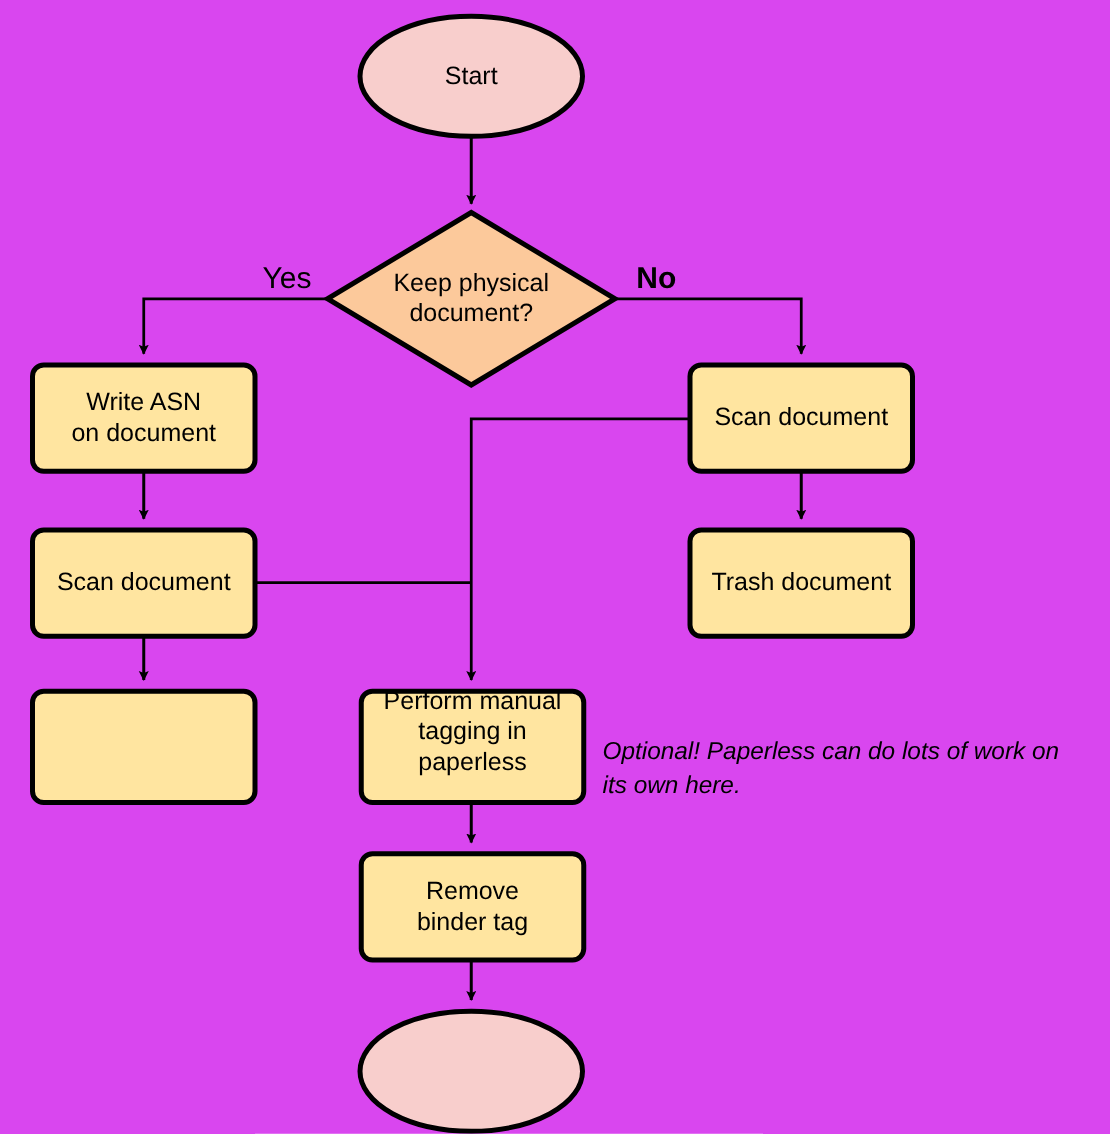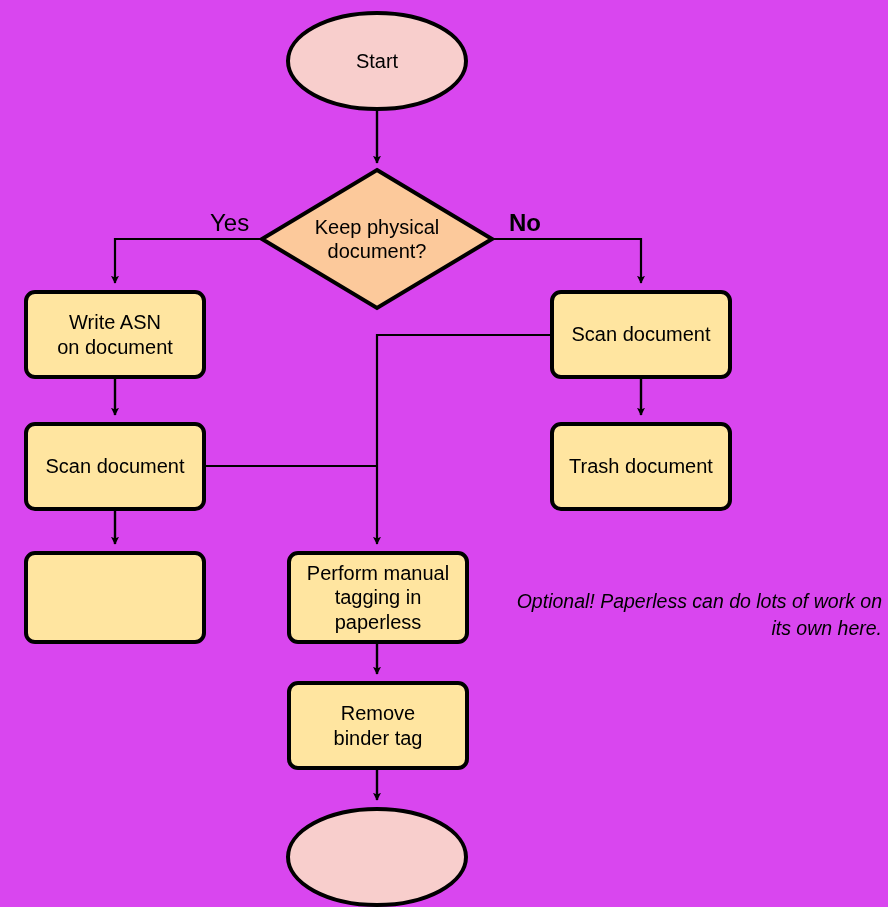--- a/index.html
+++ b/index.html
@@ -46,21 +46,20 @@
     line-height: 1.1;
     white-space: nowrap;
   }
   .note-text {
     position: absolute;
     color: #000000;
     font-size: 19.5px;
     line-height: 1.4;
     font-style: italic;
     white-space: pre-line;
-    text-align: right;
   }
 </style>
 </head>
 <body>
 
 <div id="flowchart-root">
 
   <svg class="flow-layer" viewBox="0 0 888 907" xmlns="http://www.w3.org/2000/svg">
     <defs>
       <marker id="arrowhead" markerWidth="10" markerHeight="10" refX="7.2" refY="4" orient="auto" markerUnits="userSpaceOnUse">
@@ -157,21 +156,21 @@
   <div class="node-label" style="left:26px; top:292px; width:178px; height:85px;">Write ASN
 on document</div>
 
   <div class="node-label" style="left:26px; top:424px; width:178px; height:85px;">Scan document</div>
 
 
   <div class="node-label" style="left:552px; top:424px; width:178px; height:85px;">Trash document</div>
 
   <div class="node-label" style="left:552px; top:292px; width:178px; height:85px;">Scan document</div>
 
-  <div class="node-label" style="left:289px; top:553px; width:178px; height:89px;">Perform manual
+  <div class="node-label" style="left:289px; top:541px; width:178px; height:89px;">Perform manual
 tagging in
 paperless</div>
 
   <div class="node-label" style="left:289px; top:683px; width:178px; height:85px;">Remove
 binder tag</div>
 
 
   <div class="edge-label" style="left:210px; top:210px;">Yes</div>
 
   <div class="edge-label" style="left:509px; top:210px;font-weight:bold;">No</div>

